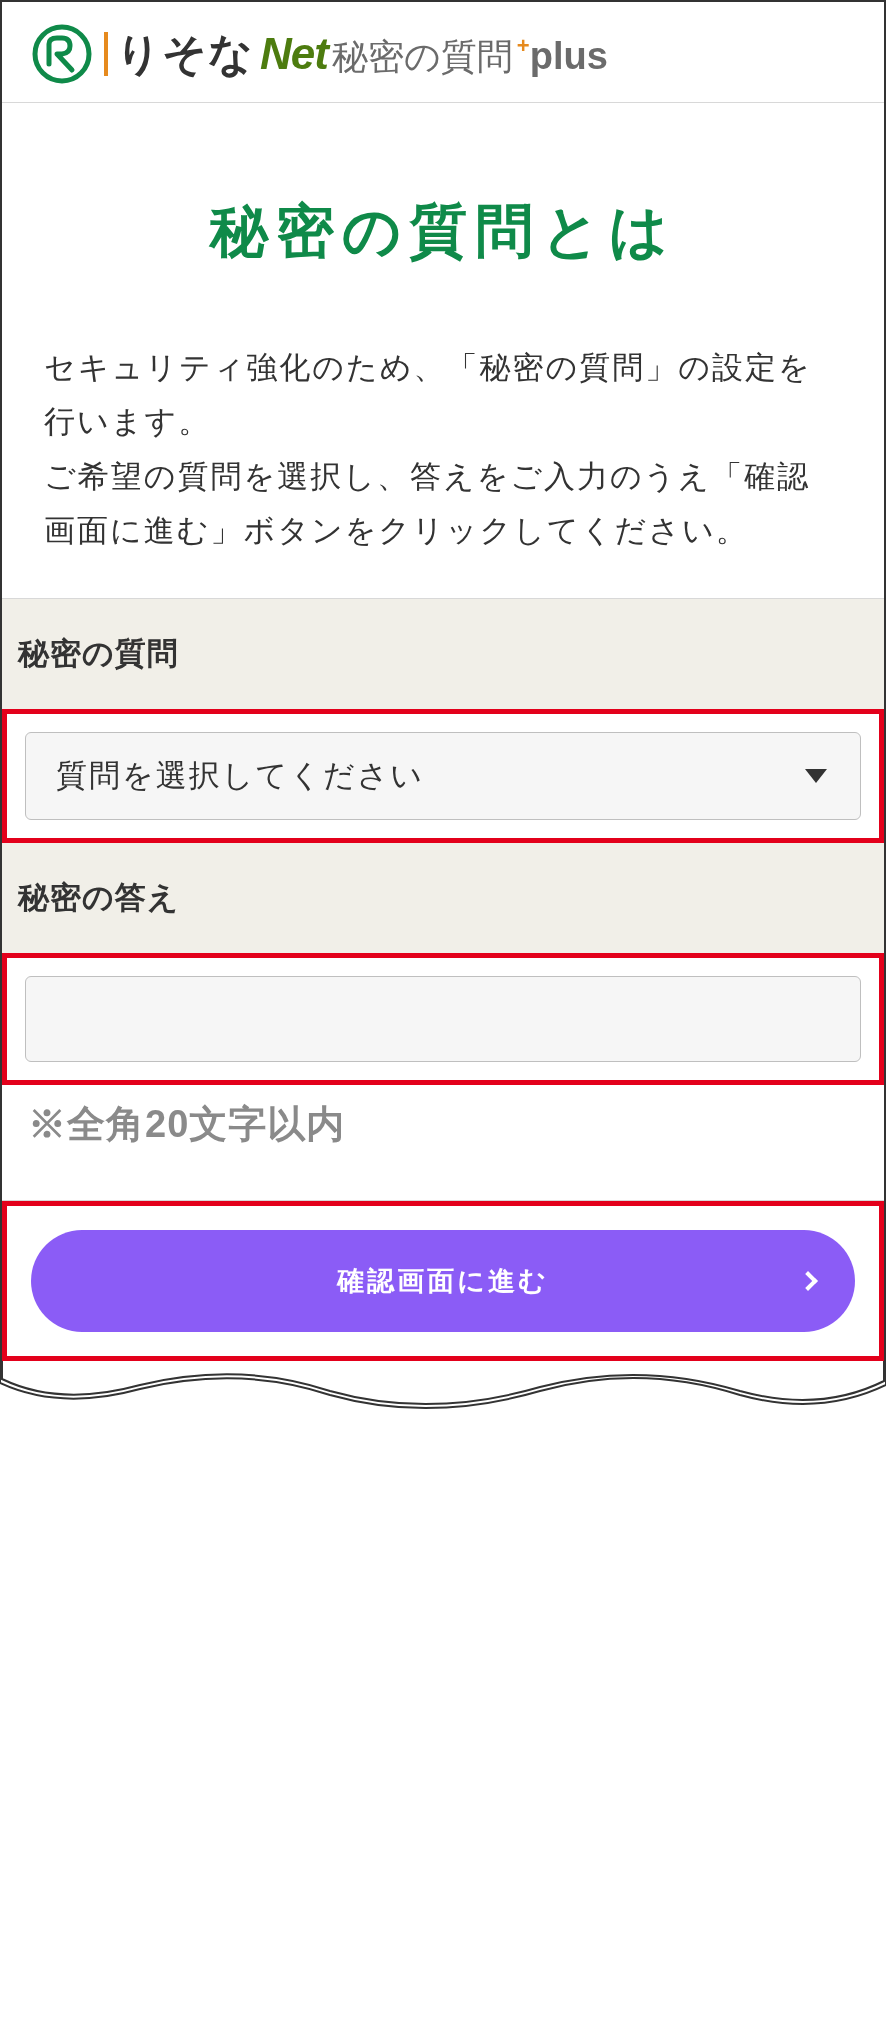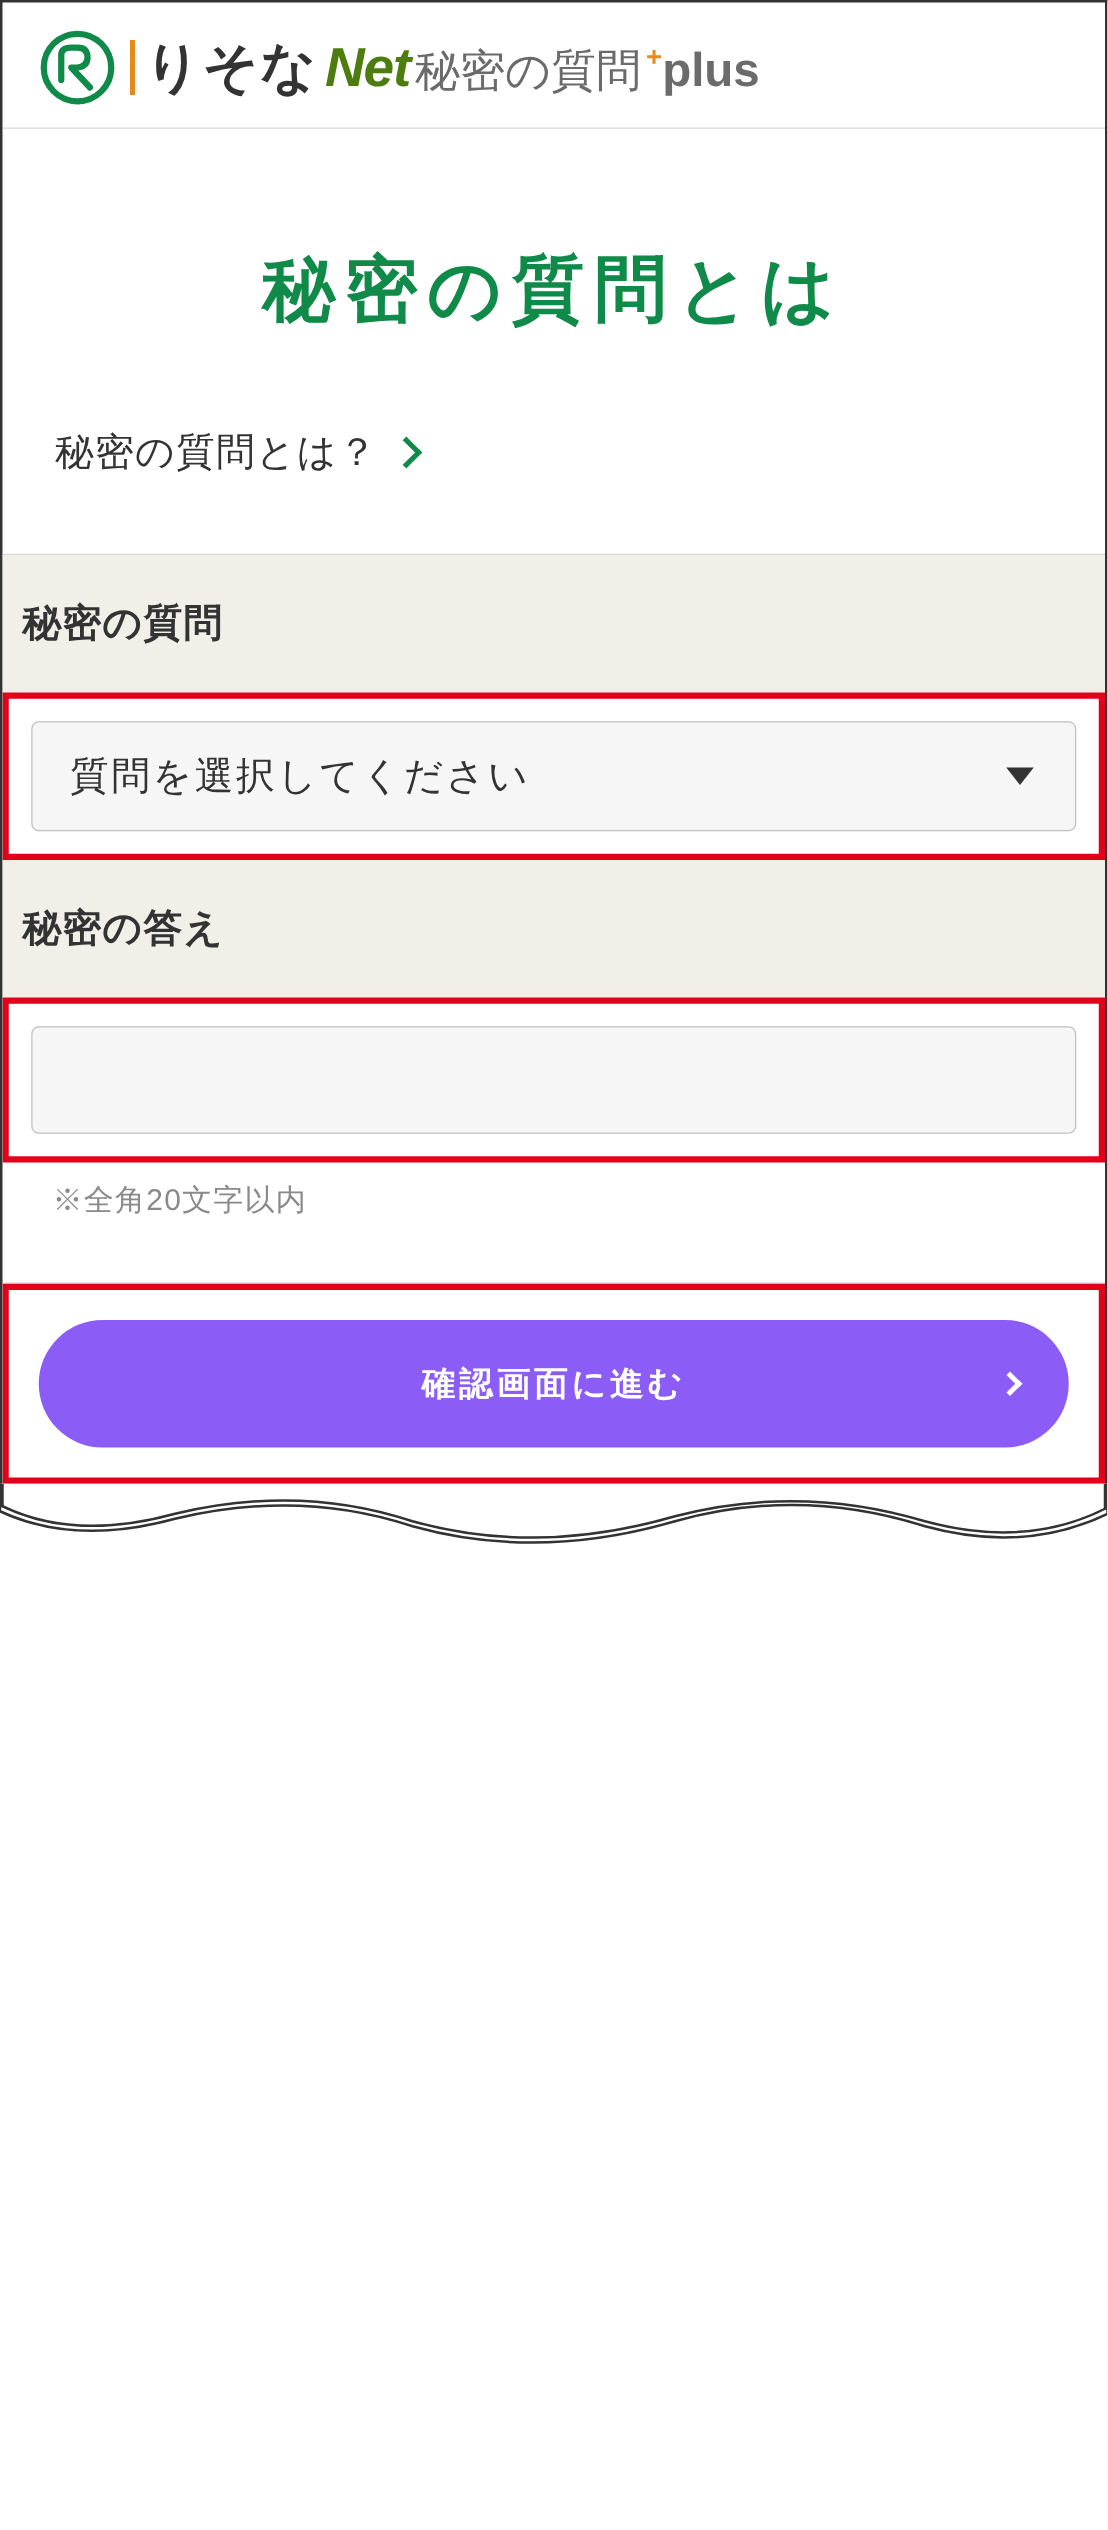--- a/index.html
+++ b/index.html
@@ -163,24 +163,25 @@
     width: 100%;
     height: 86px;
     border: 1px solid #bfbfbf;
     border-radius: 6px;
     background: #f6f6f6;
     font-size: 30px;
     padding: 0 20px;
     font-family: inherit;
   }
   .hint {
-    padding: 14px 30px 40px 40px;
-    font-size: 24px;
+    padding: 14px 30px 40px 26px;
+    font-size: 38px;
     color: #8a8a8a;
     letter-spacing: 1px;
+    font-weight: bold;
   }
   .bottom-divider {
     border-top: 1px solid #d8d8d8;
     margin-top: 10px;
   }
   .submit-wrap {
     padding: 0;
   }
   .submit-highlight {
     border: 5px solid #e3001b;
@@ -241,25 +242,25 @@
       <span class="logo-answer">秘密の質問</span>
       <span class="logo-plus-cross">+</span>
       <span class="logo-plus">plus</span>
     </div>
   </div>
 
   <div class="content">
 
     <h1 class="page-title">秘密の質問とは</h1>
 
-
-    <a class="help-link">
-      <span>秘密の質問とは？</span>
-      <span class="chevron-green"></span>
-    </a>
+    <div class="intro">
+      <div>セキュリティ強化のため、「秘密の質問」の設定を行います。</div>
+      <div>ご希望の質問を選択し、答えをご入力のうえ「確認画面に進む」ボタンをクリックしてください。</div>
+    </div>
+
 
     <div class="section-divider"></div>
 
     <div class="field-label-bar">秘密の質問</div>
     <div class="field-body">
       <div class="highlight-box">
         <div class="select-wrap">
           <button class="select-box">質問を選択してください</button>
           <span class="select-caret"></span>
         </div>

